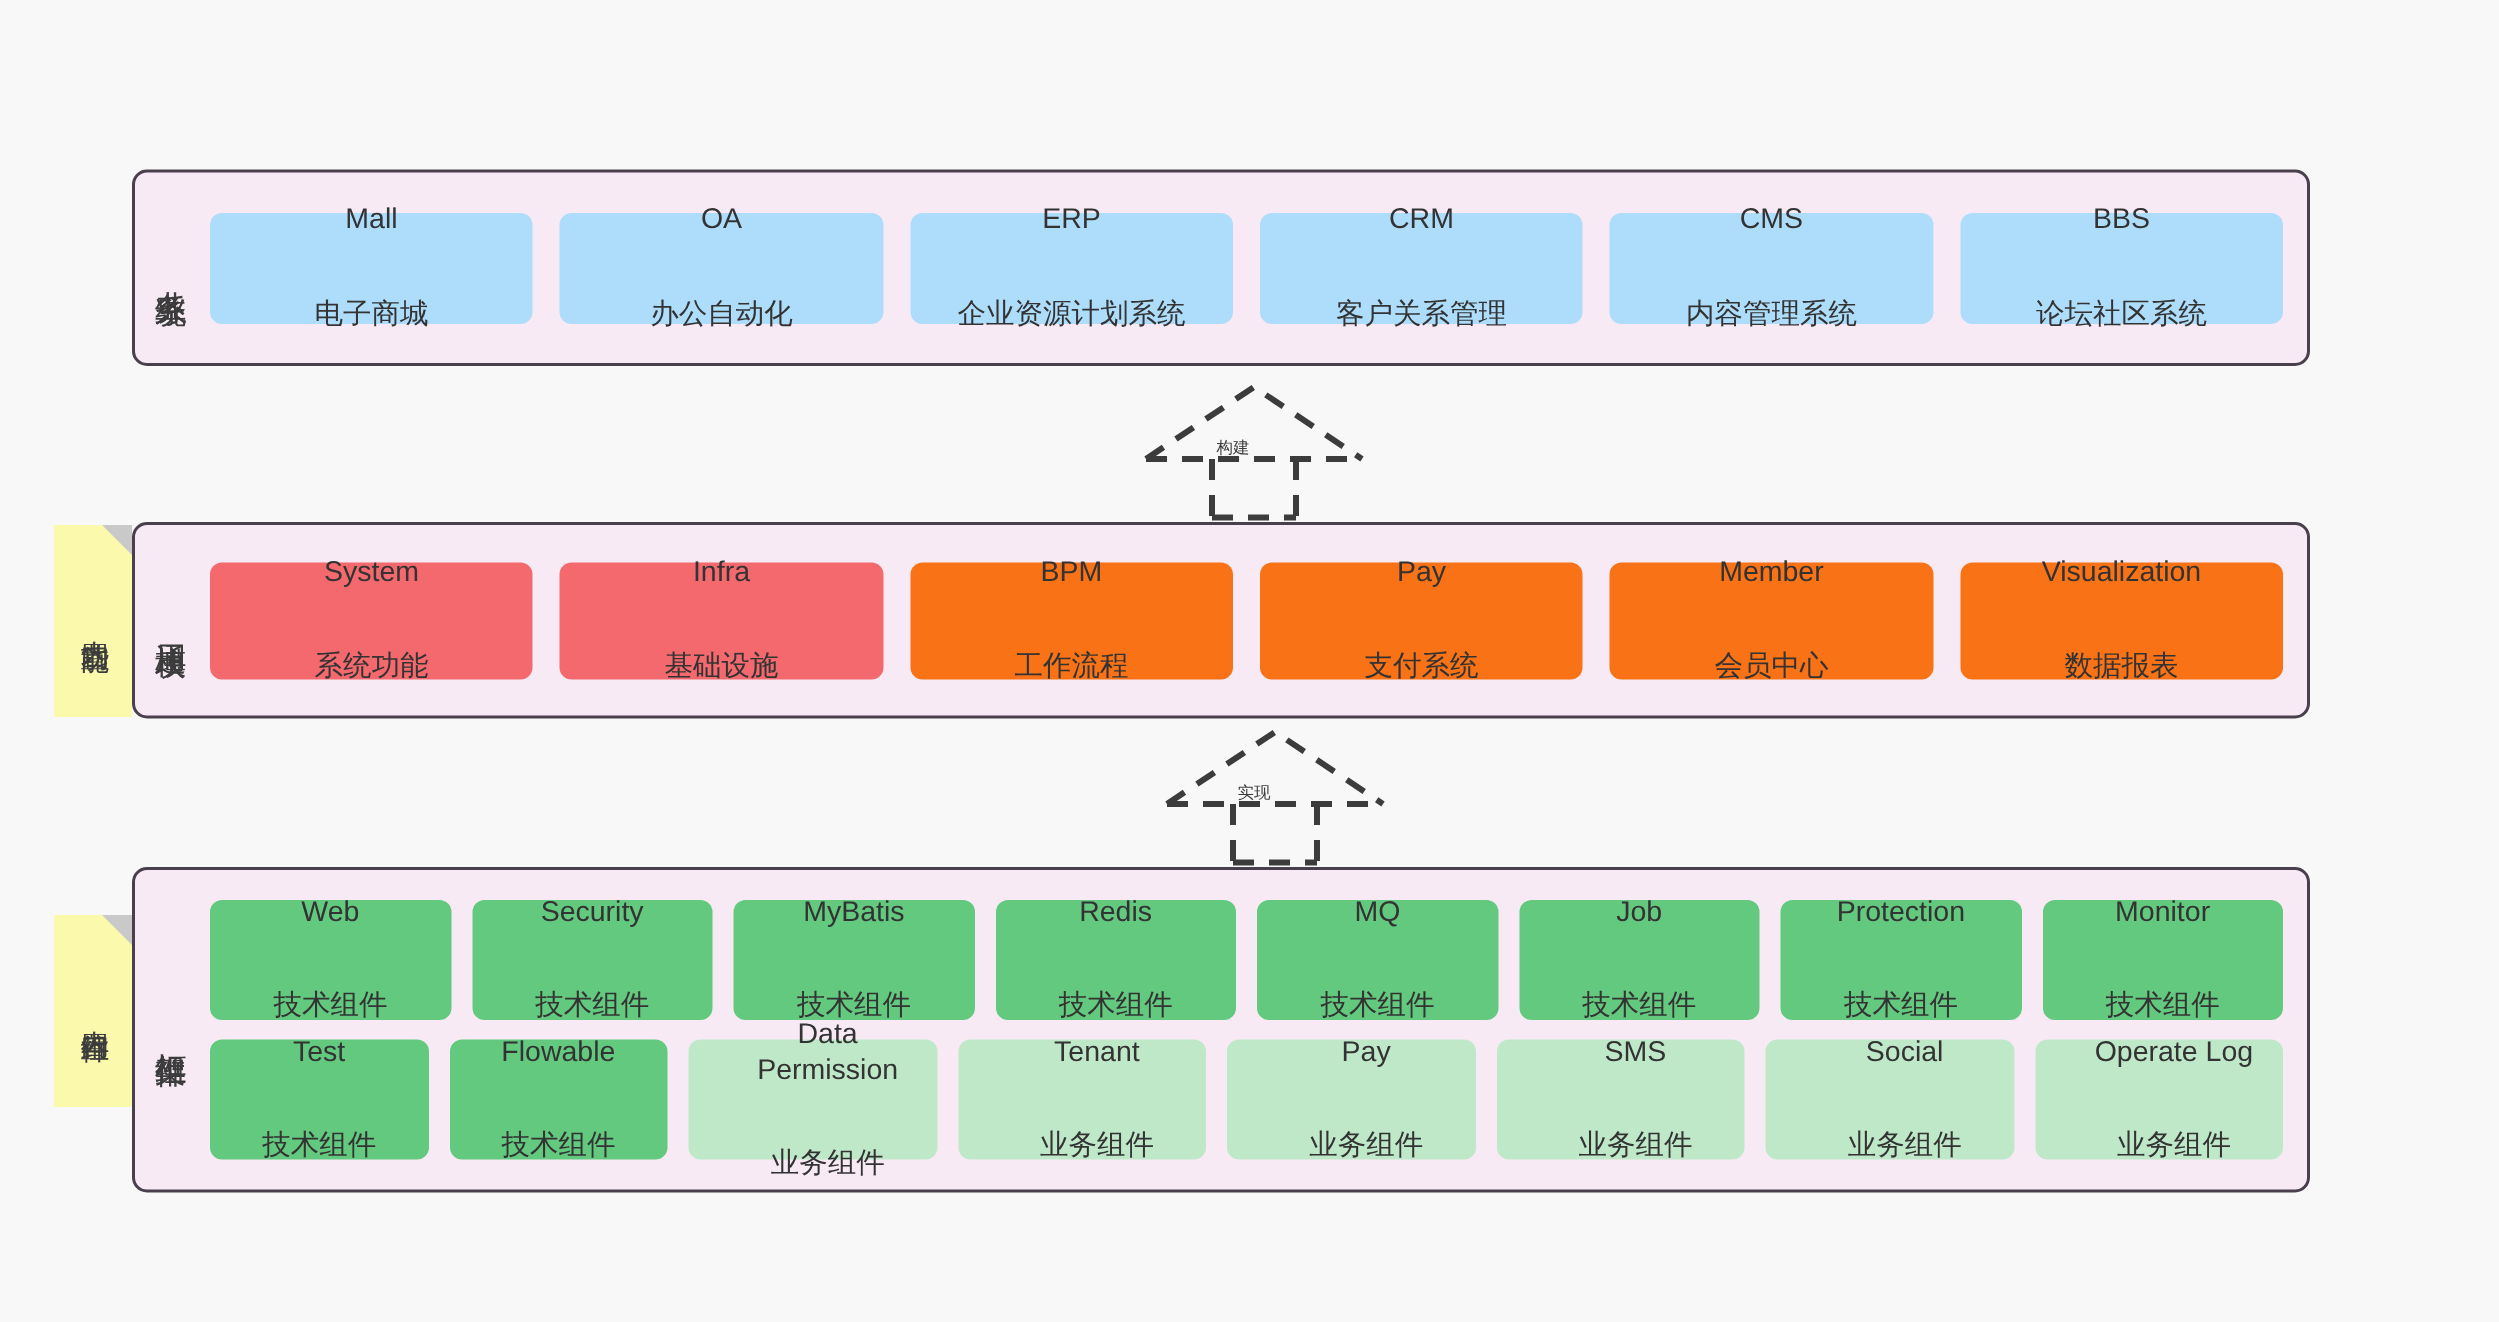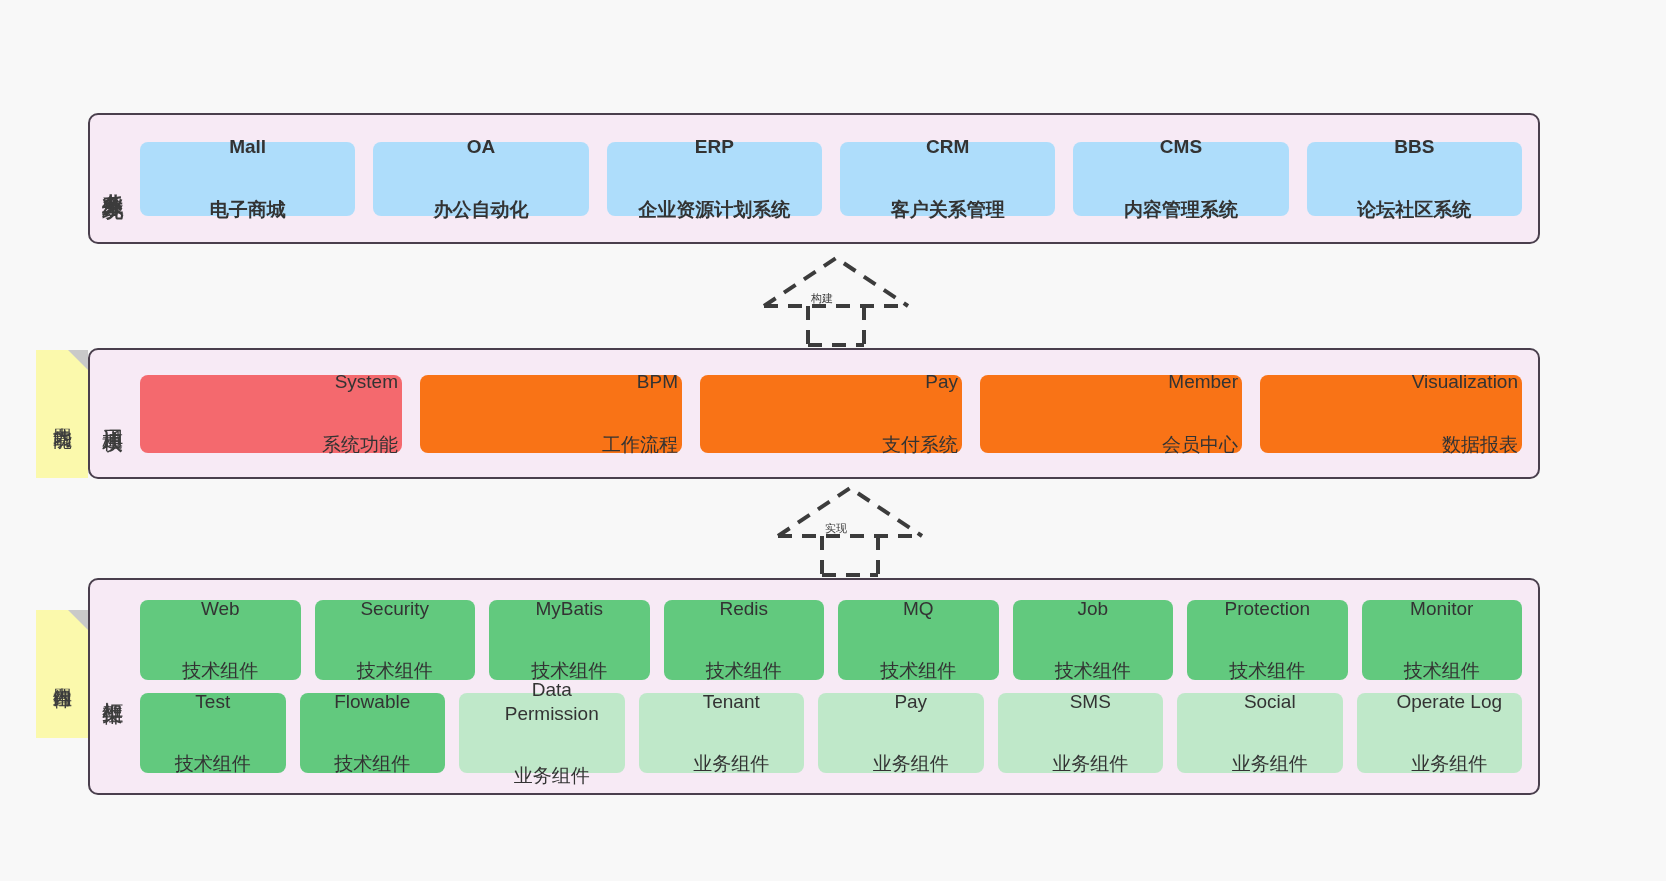--- a/index.html
+++ b/index.html
@@ -76,29 +76,29 @@
 
   
   .c-blue        { background: #aeddfb; }
   .c-red         { background: #f4696e; }
   .c-pink        { background: #f97316; }
   .c-green       { background: #62c97e; }
   .c-lightgreen  { background: #bfe8c9; padding-left: 24px; }
 
   
   #layer-business {
-    left: 88px;  top: 113px;  width: 1452px; height: 131px; font-weight: bold;
+    left: 88px;  top: 113px;  width: 1452px; height: 131px;
   }
   #layer-business .card { height: 74px; }
 
   
   #layer-common {
     left: 88px;  top: 348px;  width: 1452px; height: 131px;
   }
-  #layer-common .card { height: 78px; align-items: flex-end; }
+  #layer-common .card { height: 78px; }
 
   
   #layer-framework {
     left: 88px;  top: 578px;  width: 1452px; height: 217px;
   }
   #layer-framework .card { height: 80px; }
   #layer-framework .cards { gap: 13px; }
   #layer-framework .card-row { gap: 14px; }
 
   
@@ -199,20 +199,24 @@
   </div>
 
   <div class="layer" id="layer-common">
     <div class="layer-title">通用模块</div>
     <div class="cards">
       <div class="card-row">
         <div class="card c-red">
           <span class="l1">System</span>
           <span class="l2">系统功能</span>
         </div>
+        <div class="card c-red">
+          <span class="l1">Infra</span>
+          <span class="l2">基础设施</span>
+        </div>
         <div class="card c-pink">
           <span class="l1">BPM</span>
           <span class="l2">工作流程</span>
         </div>
         <div class="card c-pink">
           <span class="l1">Pay</span>
           <span class="l2">支付系统</span>
         </div>
         <div class="card c-pink">
           <span class="l1">Member</span>

